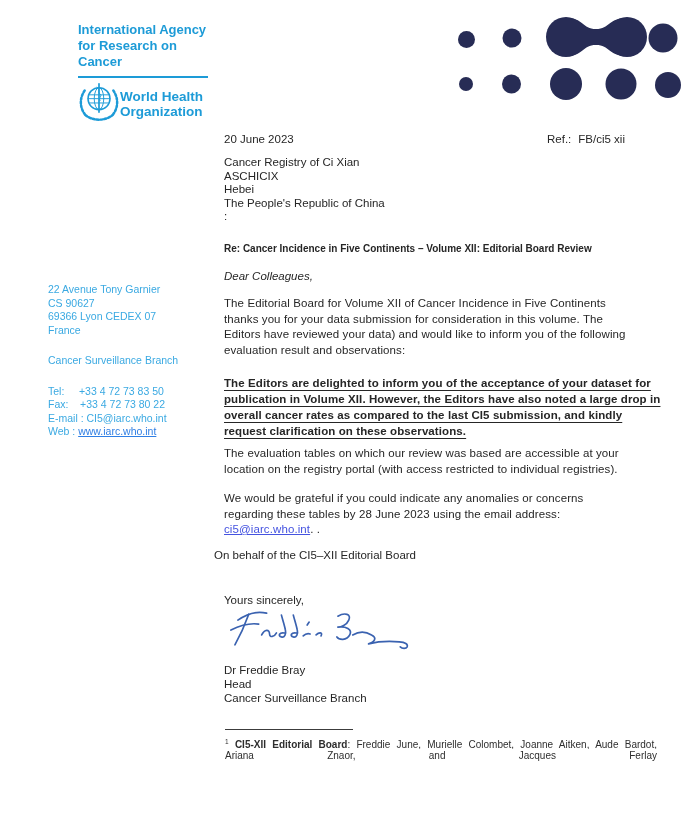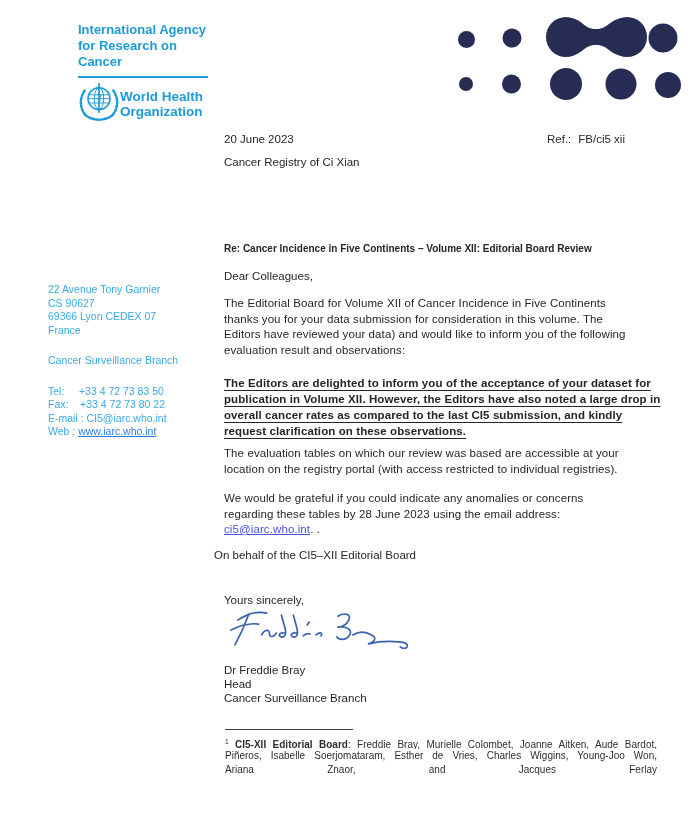--- a/index.html
+++ b/index.html
@@ -30,21 +30,21 @@
 
   
   .body-txt { font-size:11.5px; line-height:15.5px; letter-spacing:0.1px; white-space:pre-line; }
   .date-line   { left:224px; top:133px; font-size:11.5px; }
   .ref-line    { left:547px; top:133px; font-size:11.5px; }
   .ref-line .lab { margin-right:7px; }
   .recipient   { left:224px; top:156px; font-size:11.5px; line-height:13.5px; }
   .recipient .name { font-weight:normal; }
   .recipient .addr { white-space:pre-line; }
   .subject     { left:224px; top:243px; font-size:10px; font-weight:bold; }
-  .salutation  { left:224px; top:270px; font-size:11.5px; }
+  .salutation  { left:224px; top:270px; font-size:11.5px;font-style:italic; }
   .p-intro     { left:224px; top:296px; }
   .p-decision  { left:224px; top:375px; font-weight:bold; line-height:16px;
                  text-decoration:underline; text-underline-offset:2.5px; }
   .p-tables    { left:224px; top:446px; }
   .p-deadline  { left:224px; top:491px; }
   .email-link  { color:#4553e0; text-decoration:underline; cursor:pointer; }
   .on-behalf   { left:214px; top:549px; font-size:11.5px; }
   .closing     { left:224px; top:594px; font-size:11.5px; }
   .signature   { left:226px; top:606px; }
   .signer      { left:224px; top:664px; font-size:11.5px; line-height:13.8px; white-space:pre-line; }
@@ -116,20 +116,24 @@
 Fax:    +33 4 72 73 80 22
 E-mail : CI5@iarc.who.int</div>
     <div class="sb-webrow"><span>Web : </span><a class="sb-weblink">www.iarc.who.int</a></div>
   </div>
 
   <div class="abs date-line">20 June 2023</div>
   <div class="abs ref-line"><span class="lab">Ref.:</span><span>FB/ci5 xii</span></div>
 
   <div class="abs recipient">
     <div class="name">Cancer Registry of Ci Xian</div>
+    <div class="addr">ASCHICIX
+Hebei
+The People's Republic of China
+:</div>
   </div>
 
   <div class="abs subject">Re: Cancer Incidence in Five Continents – Volume XII: Editorial Board Review</div>
 
   <div class="abs salutation">Dear Colleagues,</div>
   <div class="abs body-txt p-intro">The Editorial Board for Volume XII of Cancer Incidence in Five Continents
 thanks you for your data submission for consideration in this volume. The
 Editors have reviewed your data) and would like to inform you of the following
 evaluation result and observations:</div>
   <div class="abs body-txt p-decision">The Editors are delighted to inform you of the acceptance of your dataset for
@@ -161,18 +165,17 @@
       </g>
     </svg>
   </div>
 
   <div class="abs signer">Dr Freddie Bray
 Head
 Cancer Surveillance Branch</div>
 
   <div class="abs footnote">
     <div class="fn-rule"></div>
-    <div class="fn-line"><sup class="fn-sup">1</sup> <span class="fn-bold">CI5-XII Editorial Board</span><span>: Freddie Bray, Murielle Colombet, Joanne Aitken, Aude Bardot,</span></div>
-    <div class="fn-line">Piñeros, Isabelle Soerjomataram, Esther de Vries, Charles Wiggins, Young-Joo Won,</div>
+    <div class="fn-line"><sup class="fn-sup">1</sup> <span class="fn-bold">CI5-XII Editorial Board</span><span>: Freddie June, Murielle Colombet, Joanne Aitken, Aude Bardot,</span></div>
     <div class="fn-line">Ariana Znaor, and Jacques Ferlay</div>
   </div>
 
 </div>
 
 </body></html>

